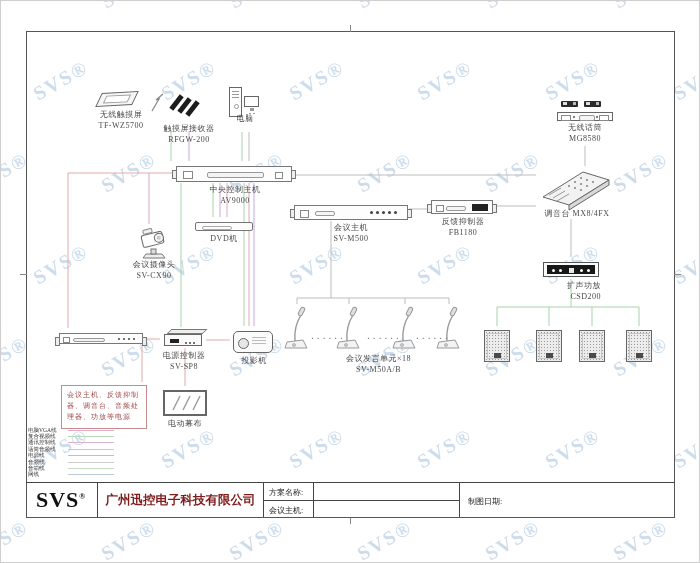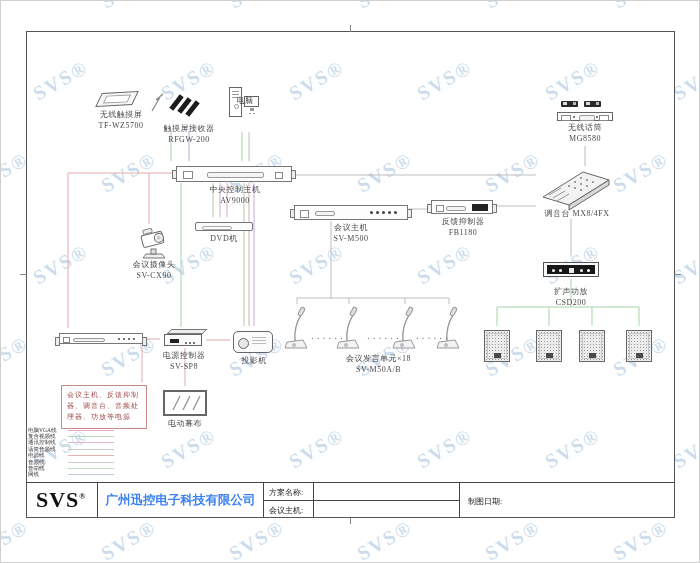--- a/index.html
+++ b/index.html
@@ -89,21 +89,21 @@
           width:38px;white-space:nowrap;font-family:"Liberation Serif",serif;}
   .lg-ln{width:46px;height:1px;margin-left:2px;}
   
   #tbar{position:absolute;left:25px;top:481px;width:649px;height:36px;border-top:1px solid #444;
         border-bottom:1px solid #555;box-sizing:border-box;z-index:4;}
   .vdiv{position:absolute;top:0;width:1px;height:100%;background:#444;}
   #tb-logo{position:absolute;left:10px;top:4px;font-family:"Liberation Serif",serif;
            font-weight:bold;font-size:22px;letter-spacing:1px;color:#111;}
   #tb-logo sup{font-size:8px;}
   #tb-company{position:absolute;left:72px;width:165px;top:0;height:100%;display:flex;
-              align-items:center;justify-content:center;font-weight:bold;font-size:12.5px;color:#3b82f6;}
+              align-items:center;justify-content:center;font-weight:bold;font-size:12.5px;color:#7f1d1d;}
   .tb-small{position:absolute;font-size:8px;color:#222;}
   #tb-hdiv{position:absolute;left:237px;width:196px;top:17px;height:1px;background:#444;}
 </style>
 </head>
 <body>
 
 <div id="page">
 
   <div id="wm-layer" style="color: rgba(128, 168, 204, 0.4);">
       <span class="wm" style="left: -30px; top: -24px;">SVS®</span>
@@ -230,21 +230,21 @@
   <div class="ant-bar" style="left:173px;top:93px;"></div>
   <div class="ant-bar" style="left:181px;top:96px;"></div>
   <div class="ant-bar" style="left:189px;top:99px;"></div>
   <div class="lbl" style="left:157px;top:109px;width:62px;margin-top:14px;">
     <span>触摸屏接收器</span>
     <span class="m">RFGW-200</span>
   </div>
 
   <div class="dev" id="pc-tower"></div>
   <div class="dev" id="pc-mon"></div>
-  <div class="lbl" style="left:223px;top:95px;width:42px;">
+  <div class="lbl" style="left:223px;top:113px;width:42px;">
     <span>电脑</span>
   </div>
 
   <div class="dev rack" id="central-icon">
     <span class="sq" style="left:6px;top:4px;width:8px;height:6px;"></span>
     <span class="slot" style="left:30px;top:5px;width:55px;height:4px;"></span>
     <span class="sq" style="right:8px;top:5px;width:6px;height:5px;"></span>
   </div>
   <div class="lbl" style="left:198px;top:184px;width:72px;">
     <span>中央控制主机</span>
@@ -329,21 +329,21 @@
     <span>调音台 MX8/4FX</span>
   </div>
 
   <div class="dev" id="amp-icon">
     <span id="amp-face">
       <span class="wdot" style="left:5px;top:4px;box-shadow:7px 0 #fff;"></span>
       <span style="position:absolute;left:22px;top:3px;width:5px;height:5px;background:#e8e8e8;"></span>
       <span class="wdot" style="right:12px;top:4px;box-shadow:7px 0 #fff;"></span>
     </span>
   </div>
-  <div class="lbl" style="left:540px;top:286px;width:60px;">
+  <div class="lbl" style="left:540px;top:280px;width:60px;text-align:right;">
     <span>扩声功放</span>
     <span class="m">CSD200</span>
   </div>
 
   <div class="dev spk" style="left:483px;"></div>
   <div class="dev spk" style="left:535px;"></div>
   <div class="dev spk" style="left:578px;"></div>
   <div class="dev spk" style="left:625px;"></div>
 
   <div class="dev rack" id="p801-icon">

